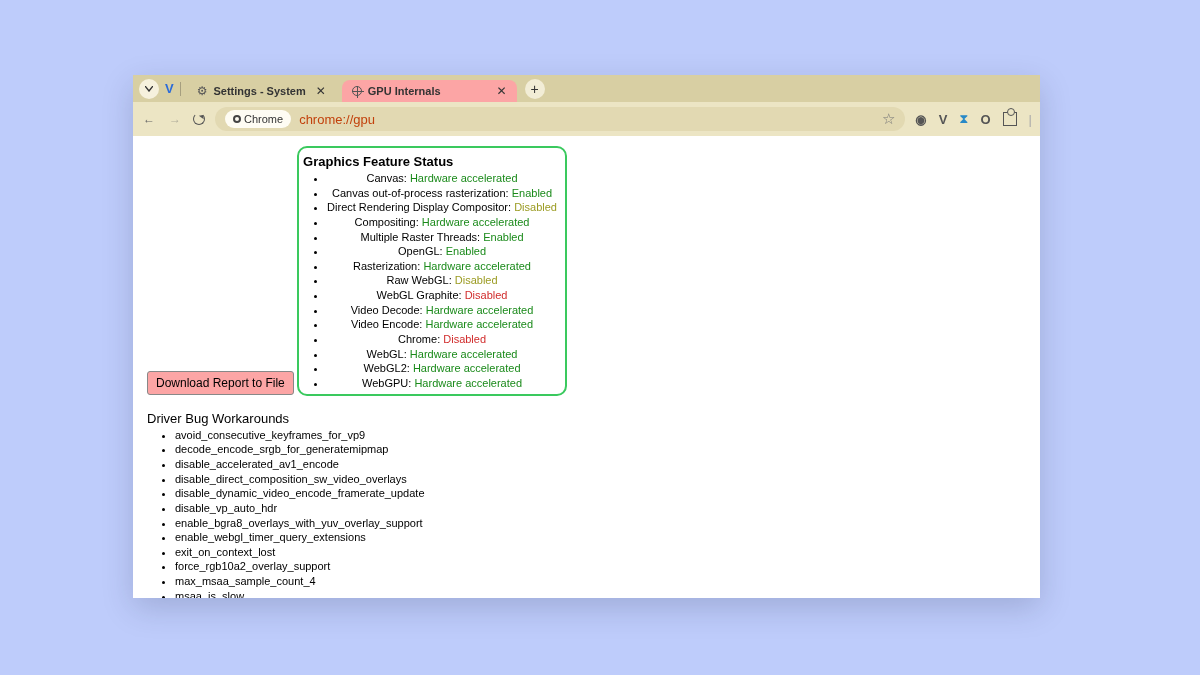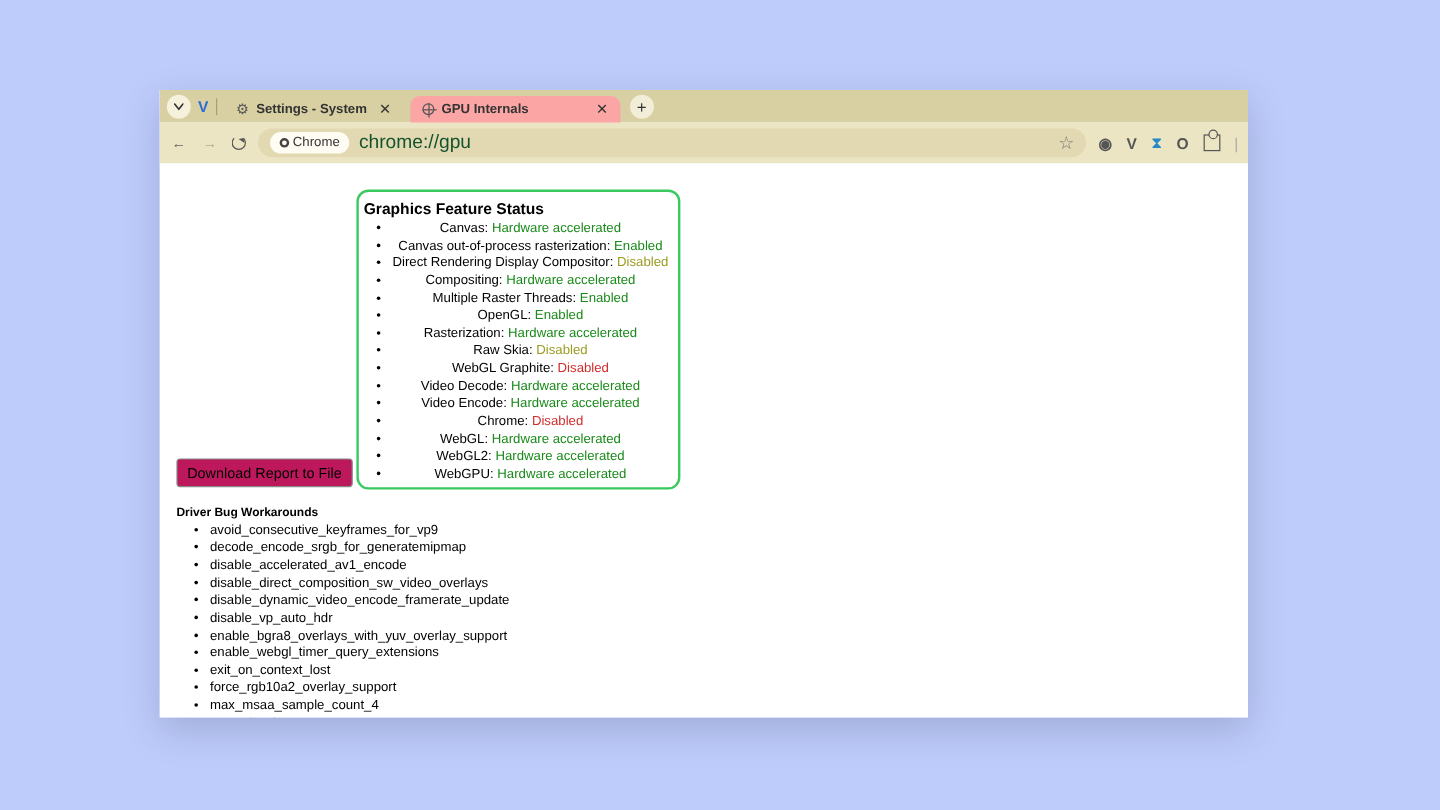--- a/index.html
+++ b/index.html
@@ -81,21 +81,21 @@
     border-radius: 10px;
     height: 18px;
     padding: 0 8px;
     display: flex;
     align-items: center;
     gap: 3px;
     font-size: 11px;
     color: #333;
   }
   .chip .dot { width:8px;height:8px;border:2px solid #444;border-radius:50%; position:relative; }
-  .omnibox .url { font-size: 16px; color: #14532d; }
+  .omnibox .url { font-size: 13px; color: #c2410c; }
   .tb-icons { display:flex; align-items:center; gap: 12px; font-size: 13px; }
   .tb-icons span { color: #555; }
   .star { color: #777; font-size:15px;}
   .ext-red { color: #d93025; font-weight:bold; }
   .ext-blue { color: #2b6bd8; font-weight:bold; }
   .ext-green { color: #1ca36a; font-weight:bold; }
   .puzzle {
     width: 14px; height: 14px; position: relative;
     border: 1.3px solid #555;
   }
@@ -110,41 +110,40 @@
     padding: 10px 14px;
     font-size: 12px;
     color: #000;
     height: calc(100% - 61px);
     overflow: hidden;
   }
   .btn {
     margin-bottom: 10px;
     font-size: 12px;
     padding: 4px 8px;
-    background: #be185d;
+    background: #fca5a5;
     border: 1px solid #888;
     border-radius: 3px;
     cursor: pointer;
   }
   .highlight-box {
     border: 2px solid #3ac95e;
     border-radius: 10px;
     padding: 4px 8px 4px 4px;
     display: inline-block;
     min-width: 235px;
-    margin-top: 12px;
   }
   h3.section-title {
     font-size: 13px;
     font-weight: bold;
     margin: 2px 0 2px 0;
   }
   h3.section-title2 {
-    font-size: 10px;
-    font-weight: bold;
+    font-size: 13px;
+    font-weight: normal;
     margin: 6px 0 2px 0;
   }
   ul.feat { list-style: disc; margin-left: 24px; }
   ul.feat li { font-size: 11px; line-height: 1.33; color: #000; text-align: center; }
   .val { }
   .val[data-status="green"]  { color: #1a8a1a; }
   .val[data-status="olive"]  { color: #9b9b22; }
   .val[data-status="red"]    { color: #d12c2c; }
   ul.bugs { list-style: disc; margin-left: 28px; }
   ul.bugs li { font-size: 11px; line-height: 1.33; }
@@ -222,21 +221,21 @@
     <div class="highlight-box">
       <h3 class="section-title">Graphics Feature Status</h3>
       <ul class="feat" id="feat-list">
           <li><span>Canvas</span>: <span class="val" data-status="green">Hardware accelerated</span></li>
           <li><span>Canvas out-of-process rasterization</span>: <span class="val" data-status="green">Enabled</span></li>
           <li><span>Direct Rendering Display Compositor</span>: <span class="val" data-status="olive">Disabled</span></li>
           <li><span>Compositing</span>: <span class="val" data-status="green">Hardware accelerated</span></li>
           <li><span>Multiple Raster Threads</span>: <span class="val" data-status="green">Enabled</span></li>
           <li><span>OpenGL</span>: <span class="val" data-status="green">Enabled</span></li>
           <li><span>Rasterization</span>: <span class="val" data-status="green">Hardware accelerated</span></li>
-          <li><span>Raw Skia</span>: <span class="val" data-status="olive">Disabled</span></li>
+          <li><span>Raw WebGL</span>: <span class="val" data-status="olive">Disabled</span></li>
           <li><span>WebGL Graphite</span>: <span class="val" data-status="red">Disabled</span></li>
           <li><span>Video Decode</span>: <span class="val" data-status="green">Hardware accelerated</span></li>
           <li><span>Video Encode</span>: <span class="val" data-status="green">Hardware accelerated</span></li>
           <li><span>Chrome</span>: <span class="val" data-status="red">Disabled</span></li>
           <li><span>WebGL</span>: <span class="val" data-status="green">Hardware accelerated</span></li>
           <li><span>WebGL2</span>: <span class="val" data-status="green">Hardware accelerated</span></li>
           <li><span>WebGPU</span>: <span class="val" data-status="green">Hardware accelerated</span></li>
         </ul>
     </div>
 

